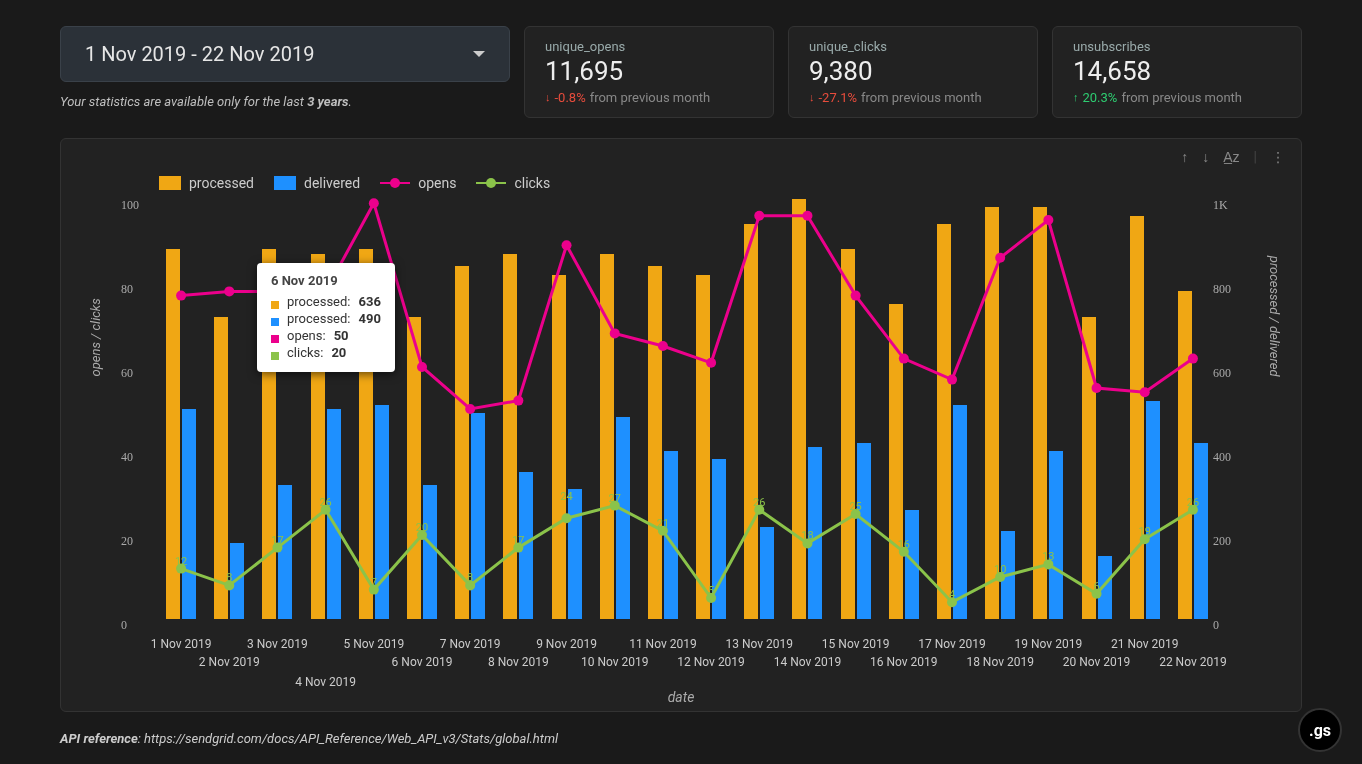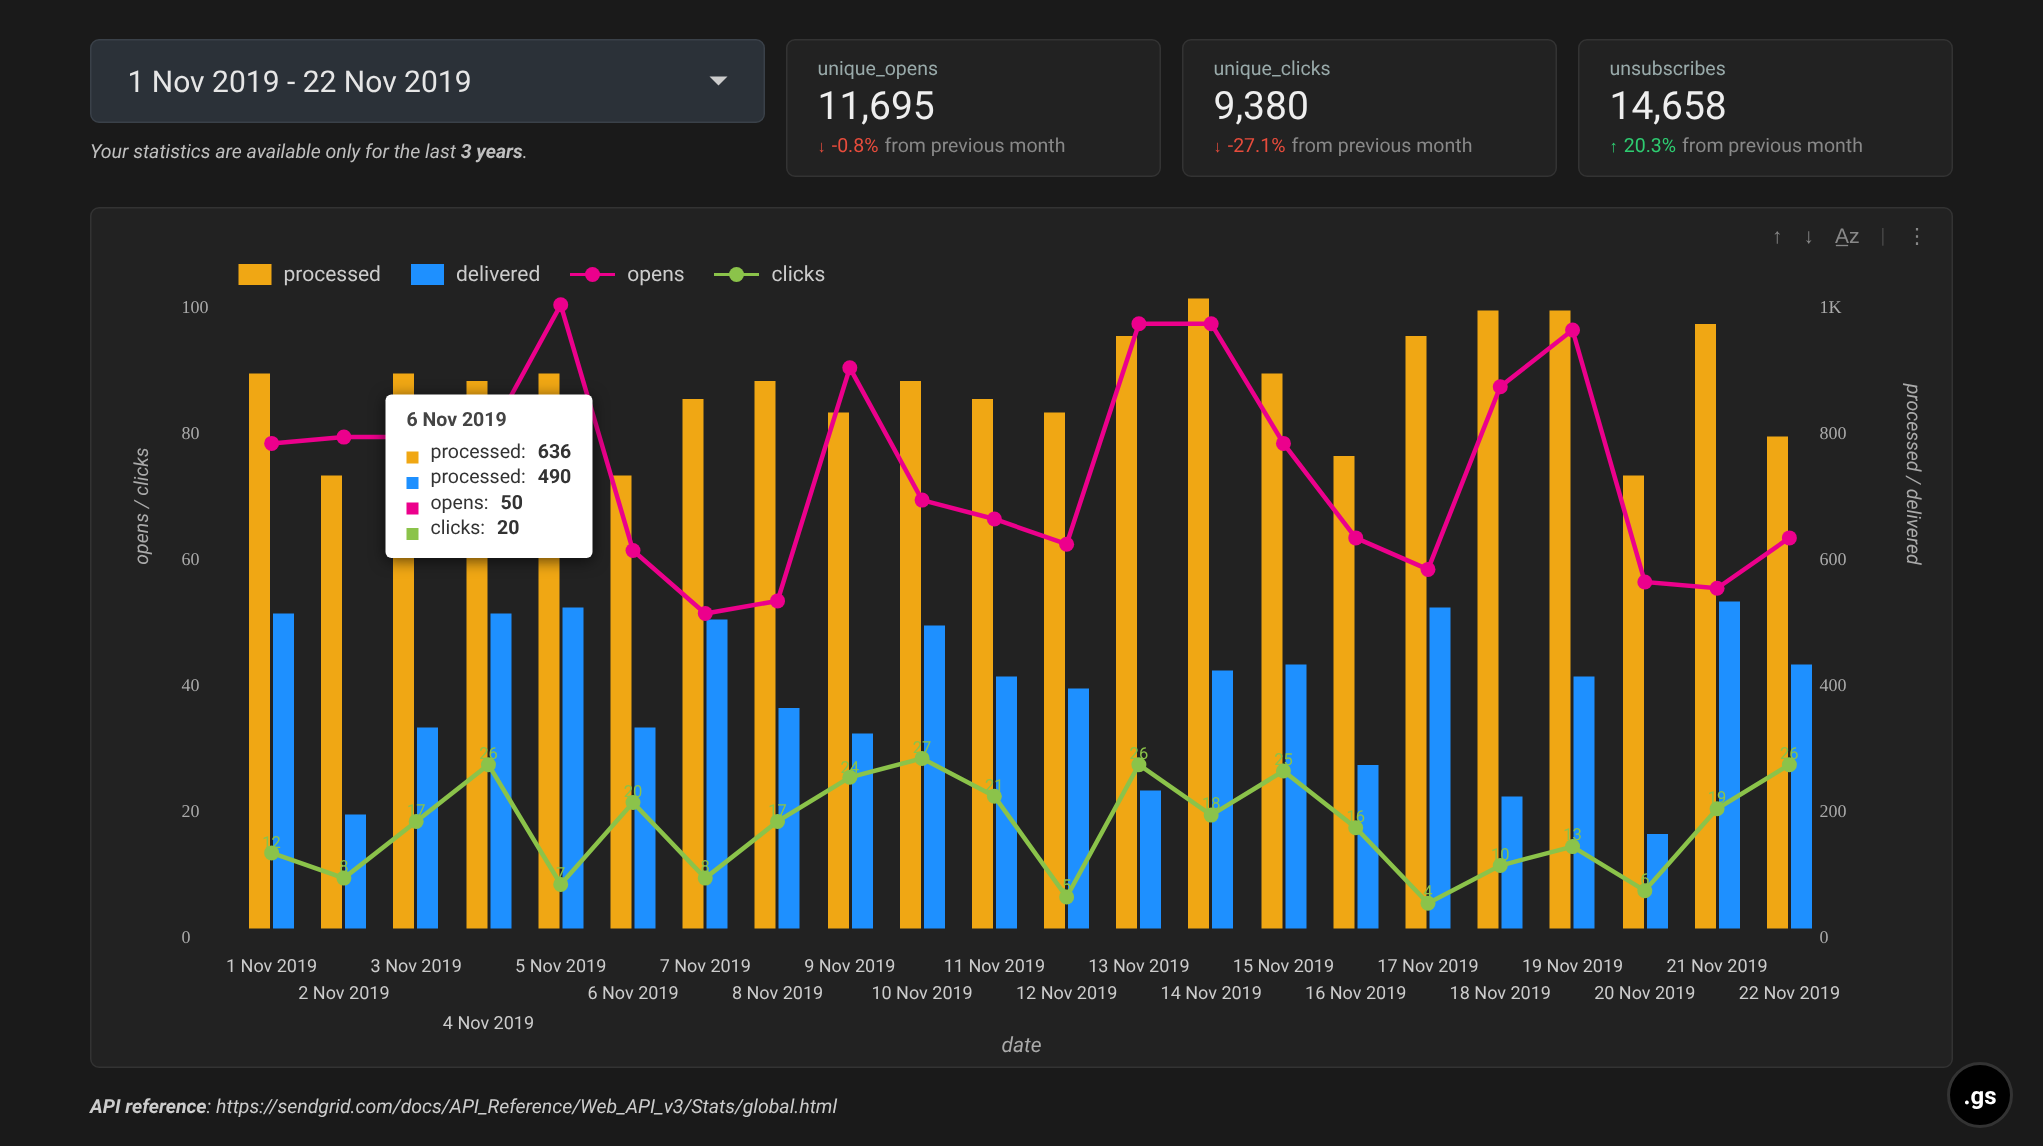--- a/index.html
+++ b/index.html
@@ -385,21 +385,21 @@
           </div>
       </div>
     <div class="click-label" style="left: 24.0909px; top: 369.6px;">12</div>
         <div class="click-label" style="left: 72.2727px; top: 386.4px;">8</div>
         <div class="click-label" style="left: 120.455px; top: 348.6px;">17</div>
         <div class="click-label" style="left: 168.636px; top: 310.8px;">26</div>
         <div class="click-label" style="left: 216.818px; top: 390.6px;">7</div>
         <div class="click-label" style="left: 265px; top: 336px;">20</div>
         <div class="click-label" style="left: 313.182px; top: 386.4px;">8</div>
         <div class="click-label" style="left: 361.364px; top: 348.6px;">17</div>
-        <div class="click-label" style="left: 409.545px; top: 320px;">24</div>
+        <div class="click-label" style="left: 409.545px; top: 305px;">24</div>
         <div class="click-label" style="left: 457.727px; top: 306.6px;">27</div>
         <div class="click-label" style="left: 505.909px; top: 331.8px;">21</div>
         <div class="click-label" style="left: 554.091px; top: 399px;">5</div>
         <div class="click-label" style="left: 602.273px; top: 310.8px;">26</div>
         <div class="click-label" style="left: 650.455px; top: 344.4px;">18</div>
         <div class="click-label" style="left: 698.636px; top: 315px;">25</div>
         <div class="click-label" style="left: 746.818px; top: 352.8px;">16</div>
         <div class="click-label" style="left: 795px; top: 403.2px;">4</div>
         <div class="click-label" style="left: 843.182px; top: 378px;">10</div>
         <div class="click-label" style="left: 891.364px; top: 365.4px;">13</div>

